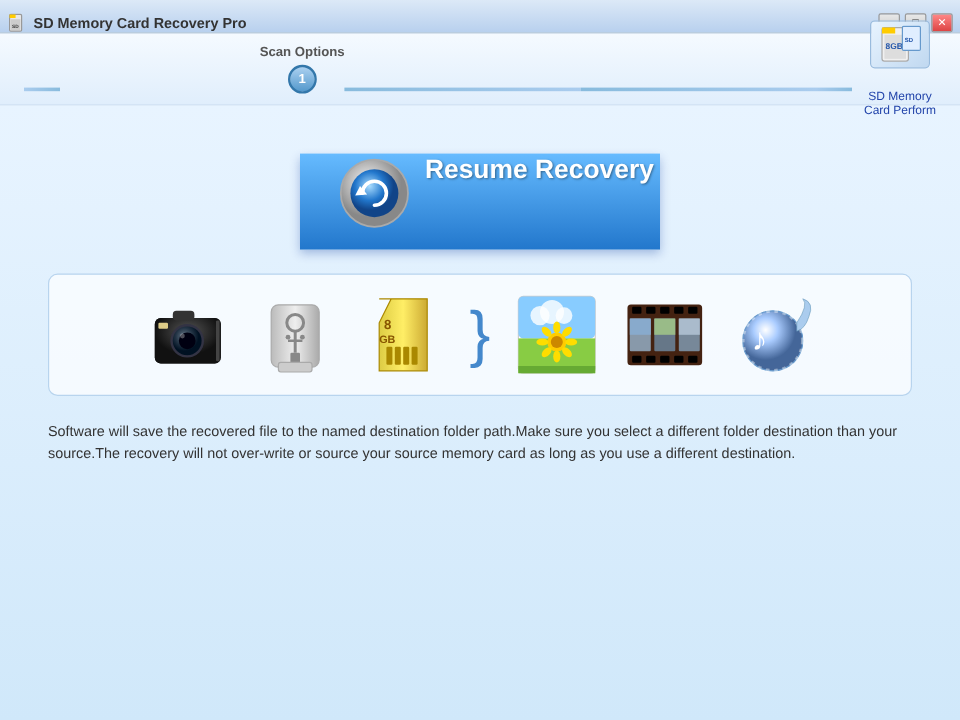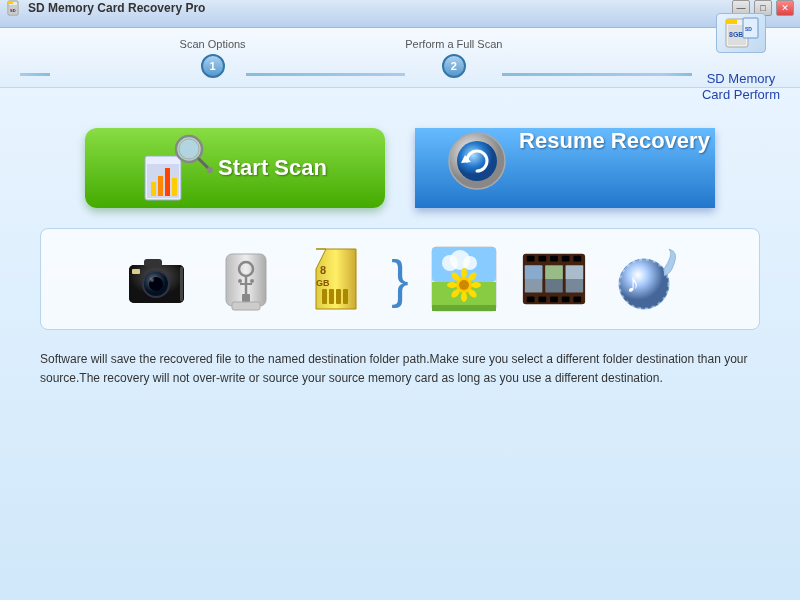--- a/index.html
+++ b/index.html
@@ -9,21 +9,21 @@
       overflow: hidden;
       font-family: Arial, sans-serif;
       background: #fff;
     }
 
     
     .title-bar {
       background: linear-gradient(to bottom, #dce9f7, #b8d0ee);
       height: 28px;
       display: flex;
-      align-items: flex-start;
+      align-items: flex-end;
       justify-content: space-between;
       padding: 0 6px;
       border-bottom: 1px solid #a0b8d0;
     }
     .title-bar-left {
       display: flex;
       align-items: center;
       gap: 6px;
     }
     .title-bar-icon {
@@ -73,20 +73,21 @@
       display: flex;
       flex-direction: column;
       align-items: center;
       position: relative;
     }
     .step-label {
       font-size: 11px;
       color: #555;
       margin-bottom: 4px;
       white-space: nowrap;
+      font-weight: bold;
     }
     .step-circle {
       width: 24px;
       height: 24px;
       border-radius: 50%;
       background: linear-gradient(to bottom, #aad0f0, #5599cc);
       border: 2px solid #3377aa;
       display: flex;
       align-items: center;
       justify-content: center;
@@ -229,79 +230,50 @@
 
     <div class="step-item">
       <span class="step-label">Scan Options</span>
       <div class="step-circle">
         <span>1</span>
       </div>
     </div>
 
     <div style="height:3px;flex:1;background:linear-gradient(to right,#88bbdd,#aaccee);align-self:flex-end;margin-bottom:2px;"></div>
 
-    <div class="step-item">
-      <span class="step-label">Perform a Full Scan</span>
-      <div class="step-circle">
-        <span>2</span>
-      </div>
-    </div>
 
     <div style="height:3px;flex:1;background:linear-gradient(to right,#88bbdd,#aaccee);align-self:flex-end;margin-bottom:2px;"></div>
 
 
     <div style="height:3px;width:30px;background:linear-gradient(to right,#aaccee,#88bbdd);align-self:flex-end;margin-bottom:2px;"></div>
   </div>
 
   <div class="logo-area">
     <div class="logo-card">
       <svg width="40" height="32" viewBox="0 0 40 32">
         <rect x="5" y="2" width="22" height="28" rx="2" fill="#f0f0f0" stroke="#aaa" stroke-width="1"></rect>
         <rect x="7" y="8" width="18" height="20" fill="#ddd"></rect>
         <polygon points="5,2 16,2 16,7 5,7" fill="#ffcc00"></polygon>
         <text x="8" y="20" font-size="7" fill="#2255aa" font-weight="bold">8GB</text>
 
         <rect x="22" y="1" width="15" height="20" rx="1" fill="#e0eeff" stroke="#6699cc" stroke-width="1"></rect>
         <text x="24" y="14" font-size="5" fill="#2255aa" font-weight="bold">SD</text>
       </svg>
     </div>
-    <div style="font-size:13px;color:#2244aa;text-align:center;line-height:1.2;margin-top:18px;">
+    <div style="font-size:10px;color:#2244aa;text-align:center;line-height:1.2;margin-top:18px;">
       <span>SD Memory</span><br>
       <span>Card Perform</span>
     </div>
   </div>
 </div>
 
 <div class="main-content">
 
   <div class="buttons-row">
 
-    <button class="btn-start-scan">
-
-      <div style="position:relative;width:65px;height:70px;flex-shrink:0;">
-
-        <svg width="50" height="55" viewBox="0 0 50 55" style="position:absolute;bottom:0;left:0;">
-          <rect x="2" y="8" width="36" height="44" rx="2" fill="#e8eeff" stroke="#99aacc" stroke-width="1"></rect>
-          <rect x="4" y="16" width="32" height="34" fill="#d0d8f0"></rect>
-
-          <rect x="8" y="34" width="5" height="14" fill="#ffcc00"></rect>
-          <rect x="15" y="28" width="5" height="20" fill="#ff8800"></rect>
-          <rect x="22" y="20" width="5" height="28" fill="#ff4400"></rect>
-          <rect x="29" y="30" width="5" height="18" fill="#ffcc00"></rect>
-
-        </svg>
-        <svg width="40" height="40" viewBox="0 0 40 40" style="position:absolute;right:-5px;top:0;">
-          <circle cx="16" cy="16" r="13" fill="rgba(200,220,255,0.7)" stroke="#888" stroke-width="2.5"></circle>
-          <circle cx="16" cy="16" r="10" fill="rgba(180,210,255,0.5)" stroke="#aaa" stroke-width="1"></circle>
-          <line x1="26" y1="26" x2="37" y2="37" stroke="#666" stroke-width="3" stroke-linecap="round"></line>
-          <circle cx="37" cy="37" r="3" fill="#888"></circle>
-        </svg>
-      </div>
-      <span class="btn-label">Start Scan</span>
-    </button>
 
     <button class="btn-resume">
 
       <div style="width:65px;height:65px;flex-shrink:0;display:flex;align-items:center;justify-content:center;">
         <svg width="60" height="60" viewBox="0 0 60 60">
 
           <circle cx="30" cy="30" r="28" fill="url(#chrome-grad)" stroke="#aaa" stroke-width="1.5"></circle>
           <defs>
             <radialGradient id="chrome-grad" cx="40%" cy="35%">
               <stop offset="0%" stop-color="#ffffff"></stop>

